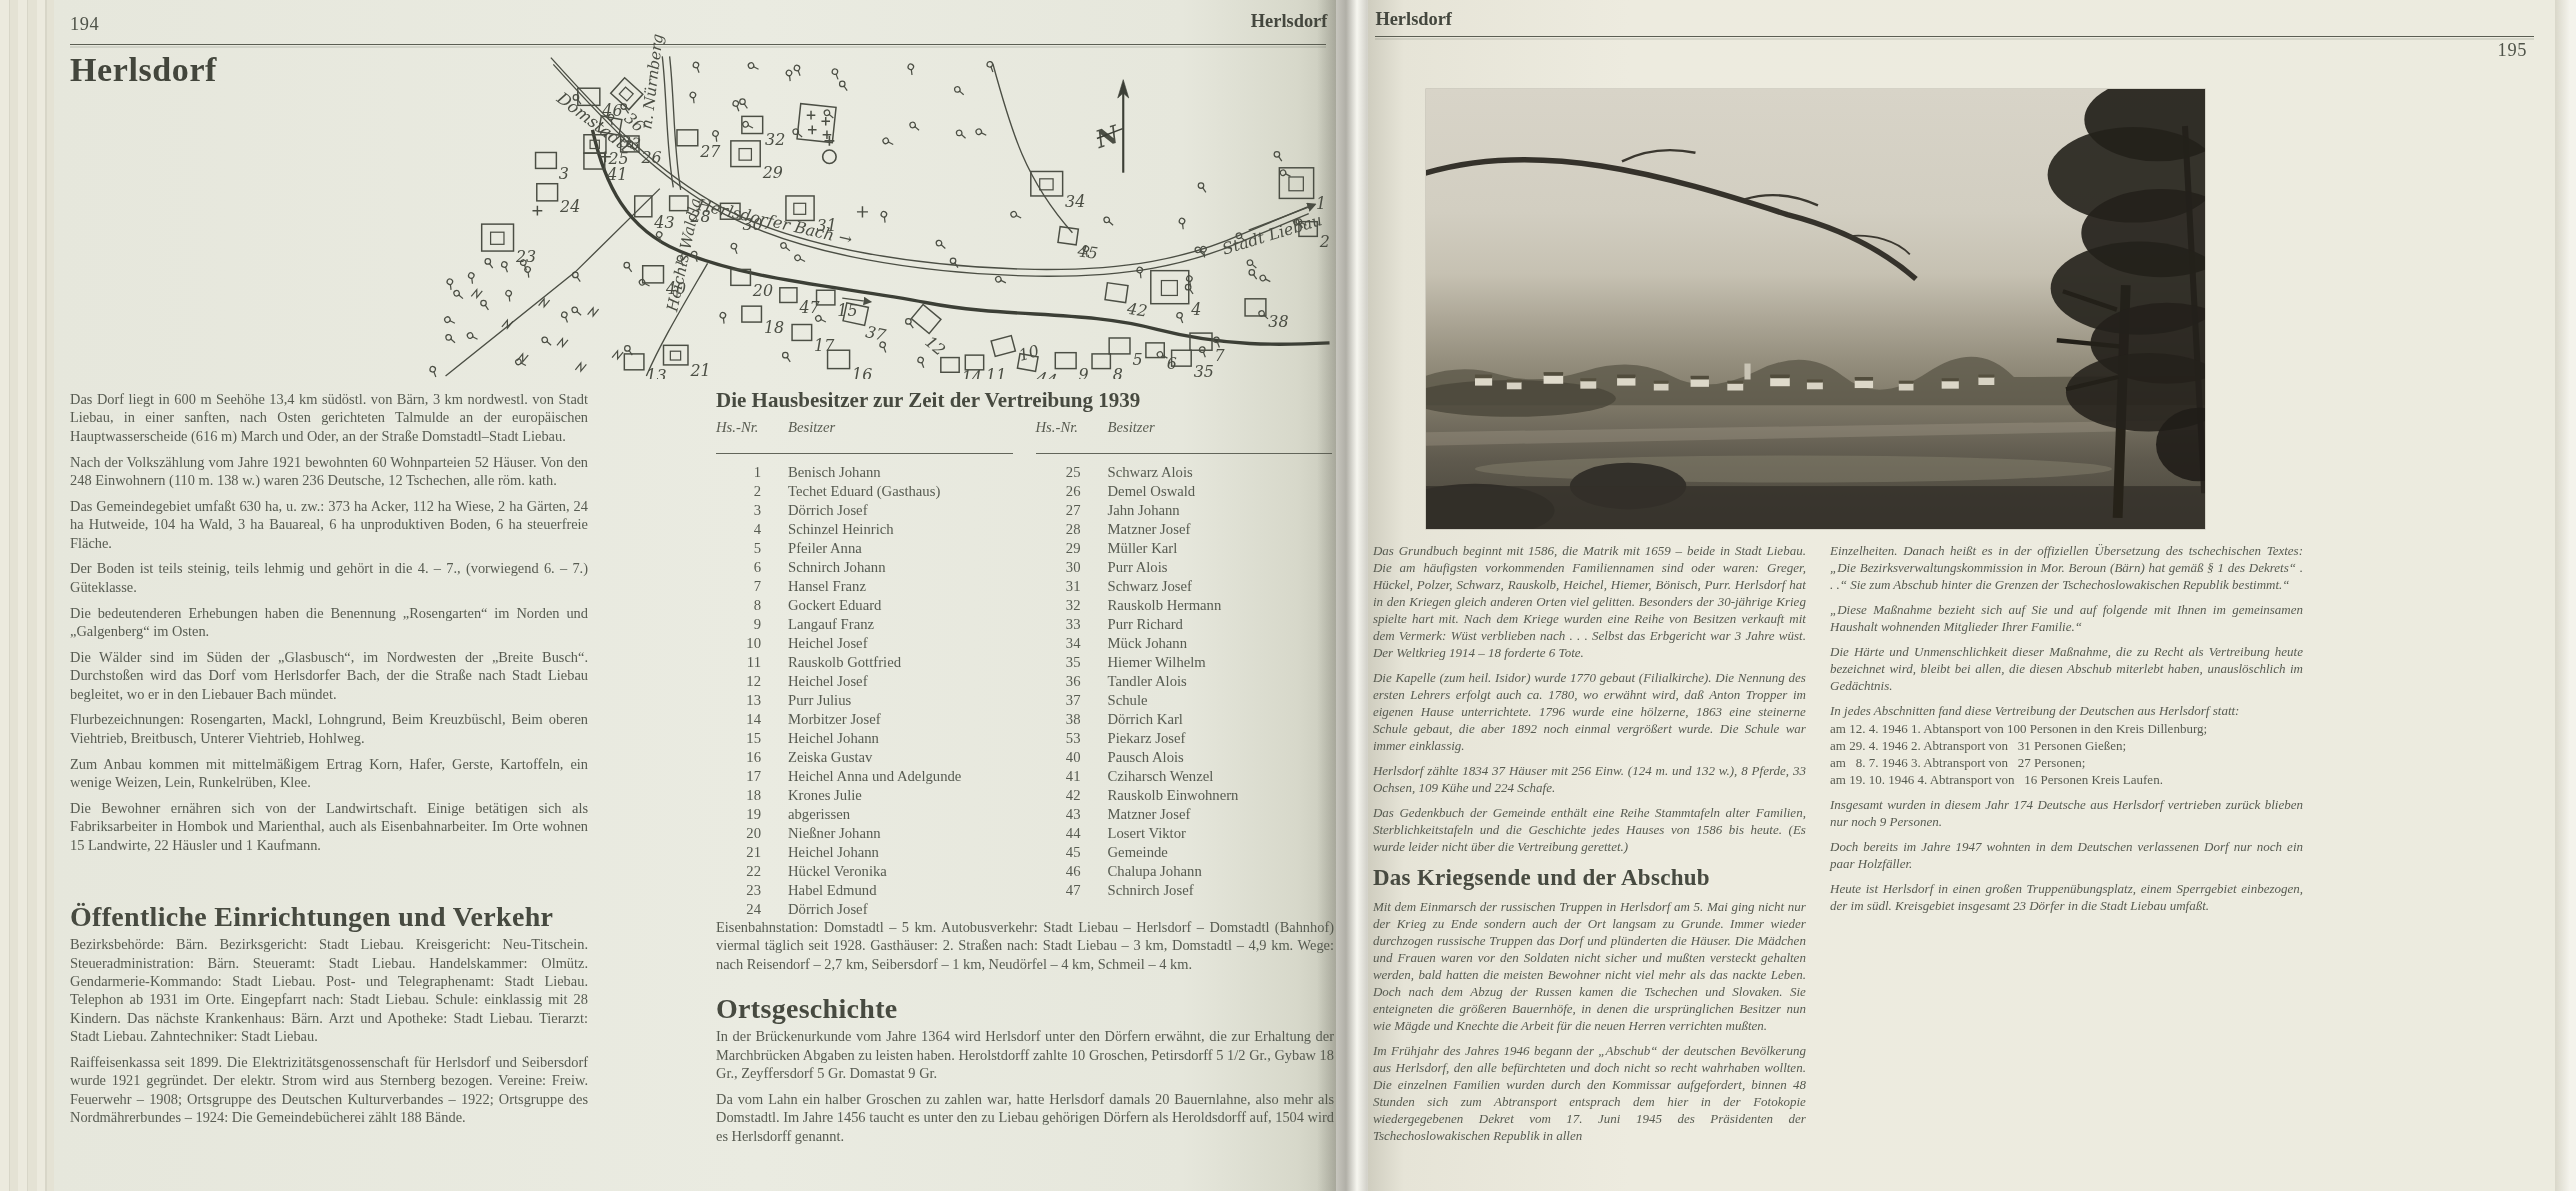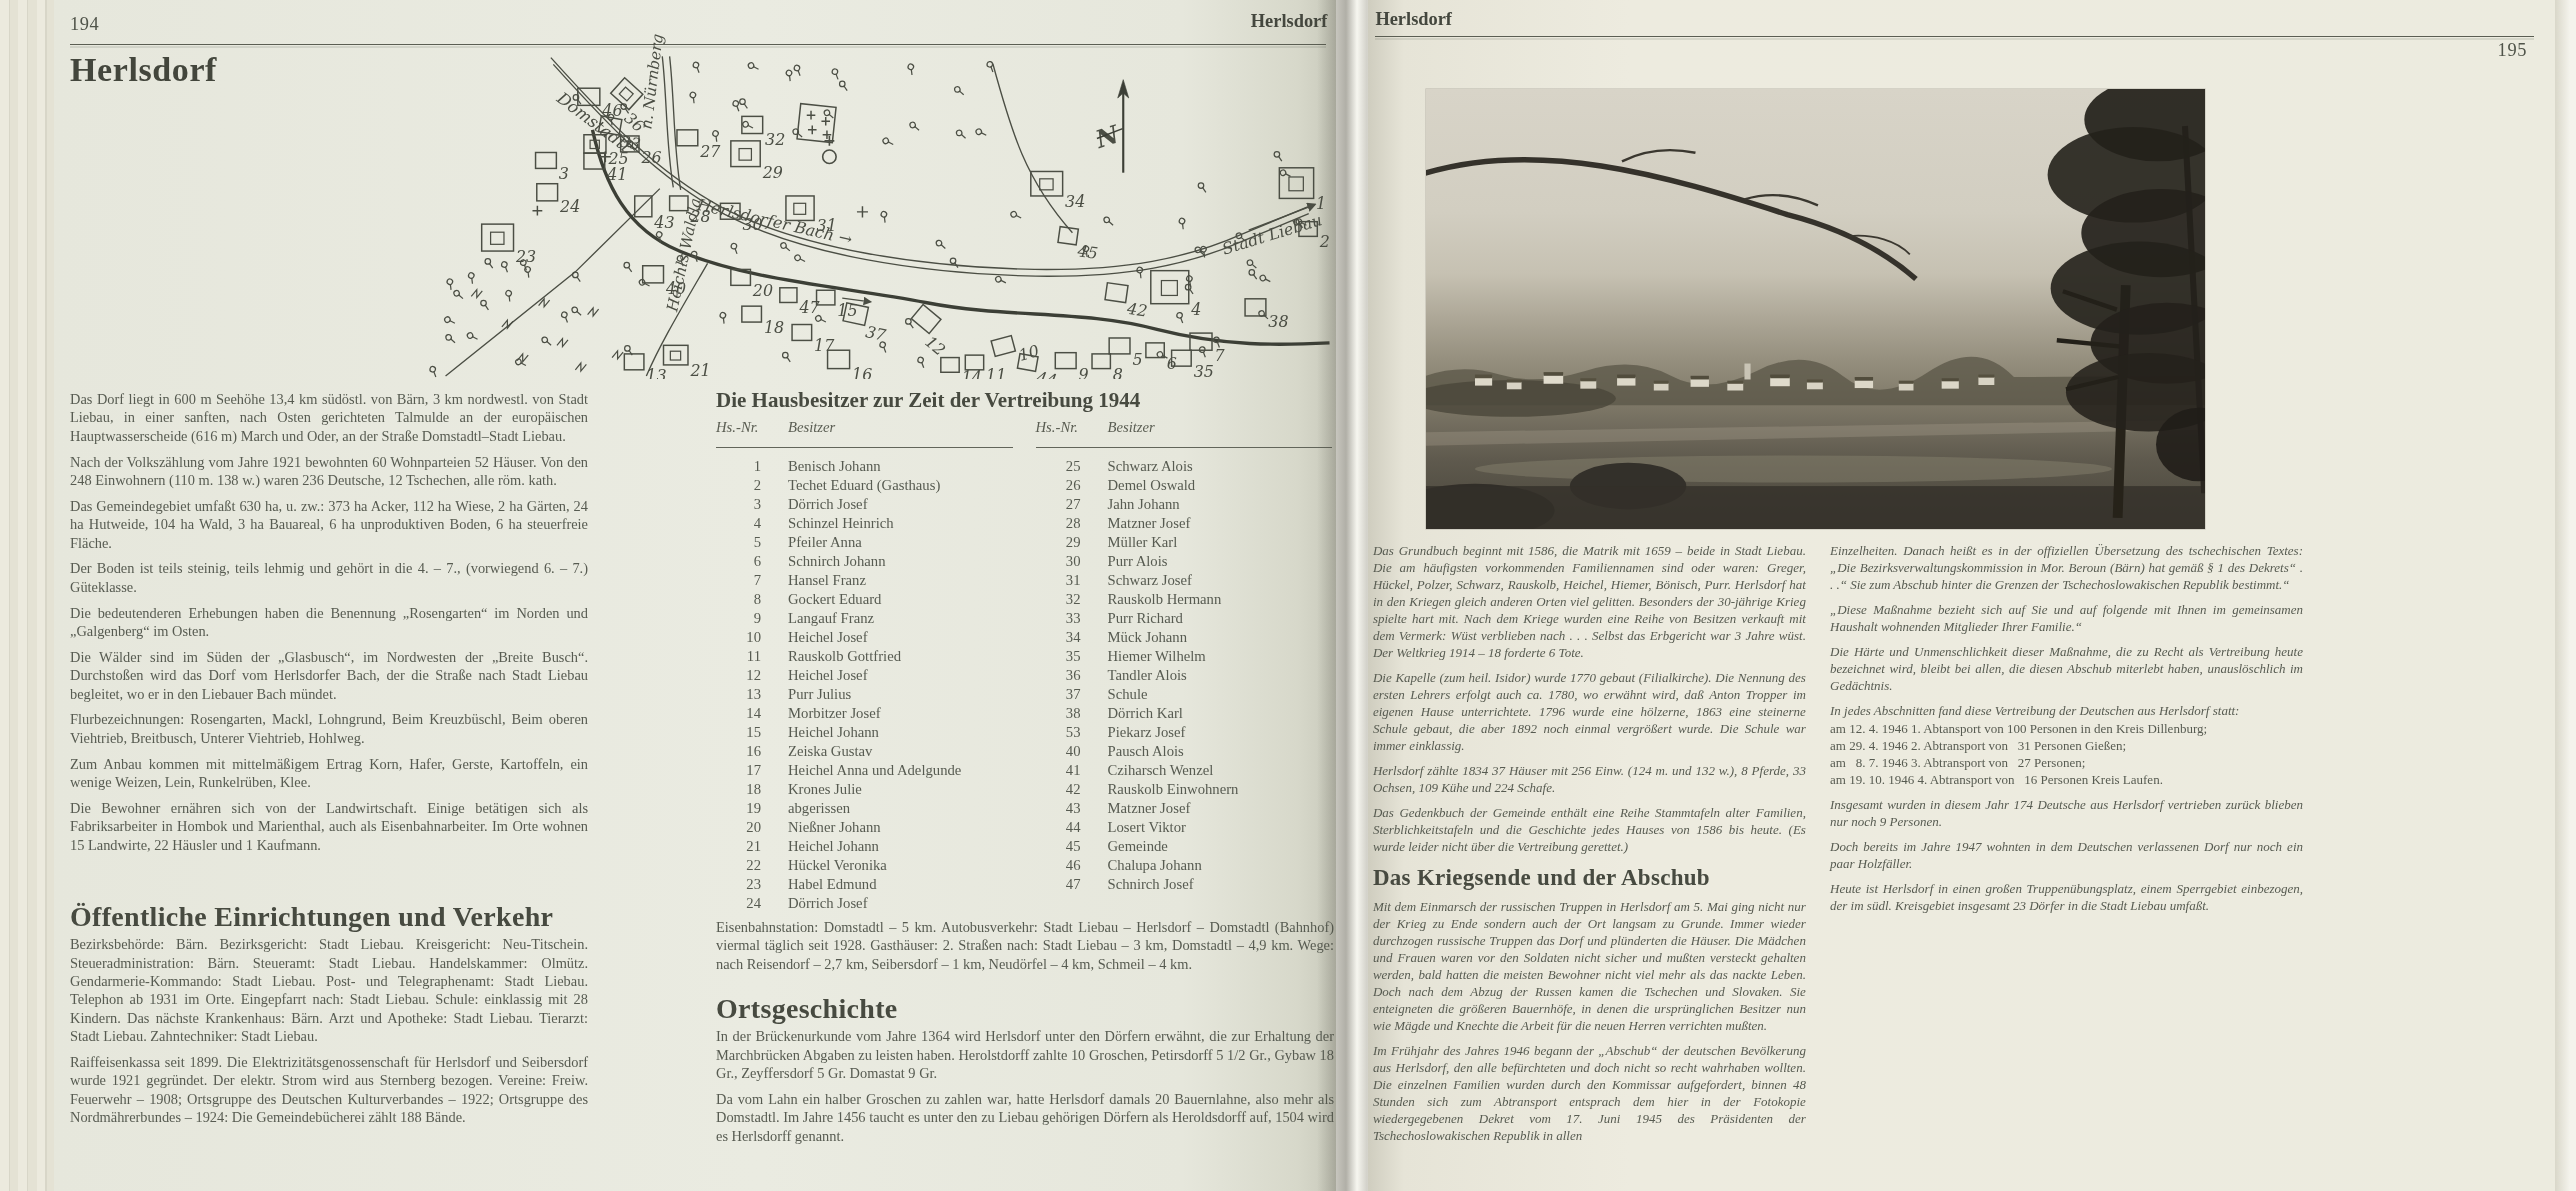--- a/index.html
+++ b/index.html
@@ -25,21 +25,21 @@
   .body-col p{margin:0 0 7.4px 0;}
   .page-right .body-col{font-size:13px;line-height:17px;}
   .page-right .body-col p{margin:0 0 8px 0;font-style:italic;}
   h2{font-size:28px;line-height:22px;margin:9.8px 0 7.4px 0;color:#474a40;letter-spacing:0.3px;}
   .page-right h2{font-size:23px;margin:12.3px 0 8.6px 0;font-family:Liberation Serif, serif;}
   .tablewrap{position:absolute;left:662px;top:388px;width:616px;}
   .ttitle{font-size:21px;font-weight:bold;color:#474a40;margin:0 0 6.1px 0;}
   .tcols{display:flex;gap:23px;}
   .tcol{flex:1;}
   .thead{display:flex;font-style:italic;font-size:14.7px;color:#5a5d52;
-    border-bottom:1.2px solid #62655a;padding-bottom:11px;margin-bottom:9.8px;}
+    border-bottom:1.2px solid #62655a;padding-bottom:17px;margin-bottom:9.8px;}
   .thead .h1{width:72px;}
   .hrow{display:flex;height:19px;font-size:14.7px;}
   .hnum{width:45px;text-align:right;padding-right:27px;}
   .hname{flex:1;}
   .aftertable{position:absolute;left:662px;top:918px;width:618px;text-align:justify;
     font-size:14.4px;line-height:18.4px;}
   .orts{position:absolute;left:662px;top:998px;width:618px;}
   .map{position:absolute;left:129px;top:27px;width:1152px;height:352px;}
   .map text{font-family:"DejaVu Serif",serif;font-style:italic;fill:#4b4e44;}
   .photo{position:absolute;left:58px;top:89px;width:779px;height:440px;
@@ -407,21 +407,21 @@
       </div>
     <div class="body-col" style="left:16px;top:896px;width:518px;">
       <h2>Öffentliche Einrichtungen und Verkehr</h2>
       <div id="verkehr-paras">
           <p>Bezirksbehörde: Bärn. Bezirksgericht: Stadt Liebau. Kreisgericht: Neu-Titschein. Steueradministration: Bärn. Steueramt: Stadt Liebau. Handelskammer: Olmütz. Gendarmerie-Kommando: Stadt Liebau. Post- und Telegraphenamt: Stadt Liebau. Telephon ab 1931 im Orte. Eingepfarrt nach: Stadt Liebau. Schule: einklassig mit 28 Kindern. Das nächste Krankenhaus: Bärn. Arzt und Apotheke: Stadt Liebau. Tierarzt: Stadt Liebau. Zahntechniker: Stadt Liebau.</p>
           <p>Raiffeisenkassa seit 1899. Die Elektrizitätsgenossenschaft für Herlsdorf und Seibersdorf wurde 1921 gegründet. Der elektr. Strom wird aus Sternberg bezogen. Vereine: Freiw. Feuerwehr – 1908; Ortsgruppe des Deutschen Kulturverbandes – 1922; Ortsgruppe des Nordmährerbundes – 1924: Die Gemeindebücherei zählt 188 Bände.</p>
         </div>
     </div>
 
     <div class="tablewrap">
-      <p class="ttitle">Die Hausbesitzer zur Zeit der Vertreibung 1944</p>
+      <p class="ttitle">Die Hausbesitzer zur Zeit der Vertreibung 1939</p>
       <div class="tcols">
         <div class="tcol">
           <div class="thead">
             <span class="h1">Hs.-Nr.</span>
             <span>Besitzer</span>
           </div>
           <div id="trows-left">
               <div class="hrow">
                 <span class="hnum">1</span>
                 <span class="hname">Benisch Johann</span>

